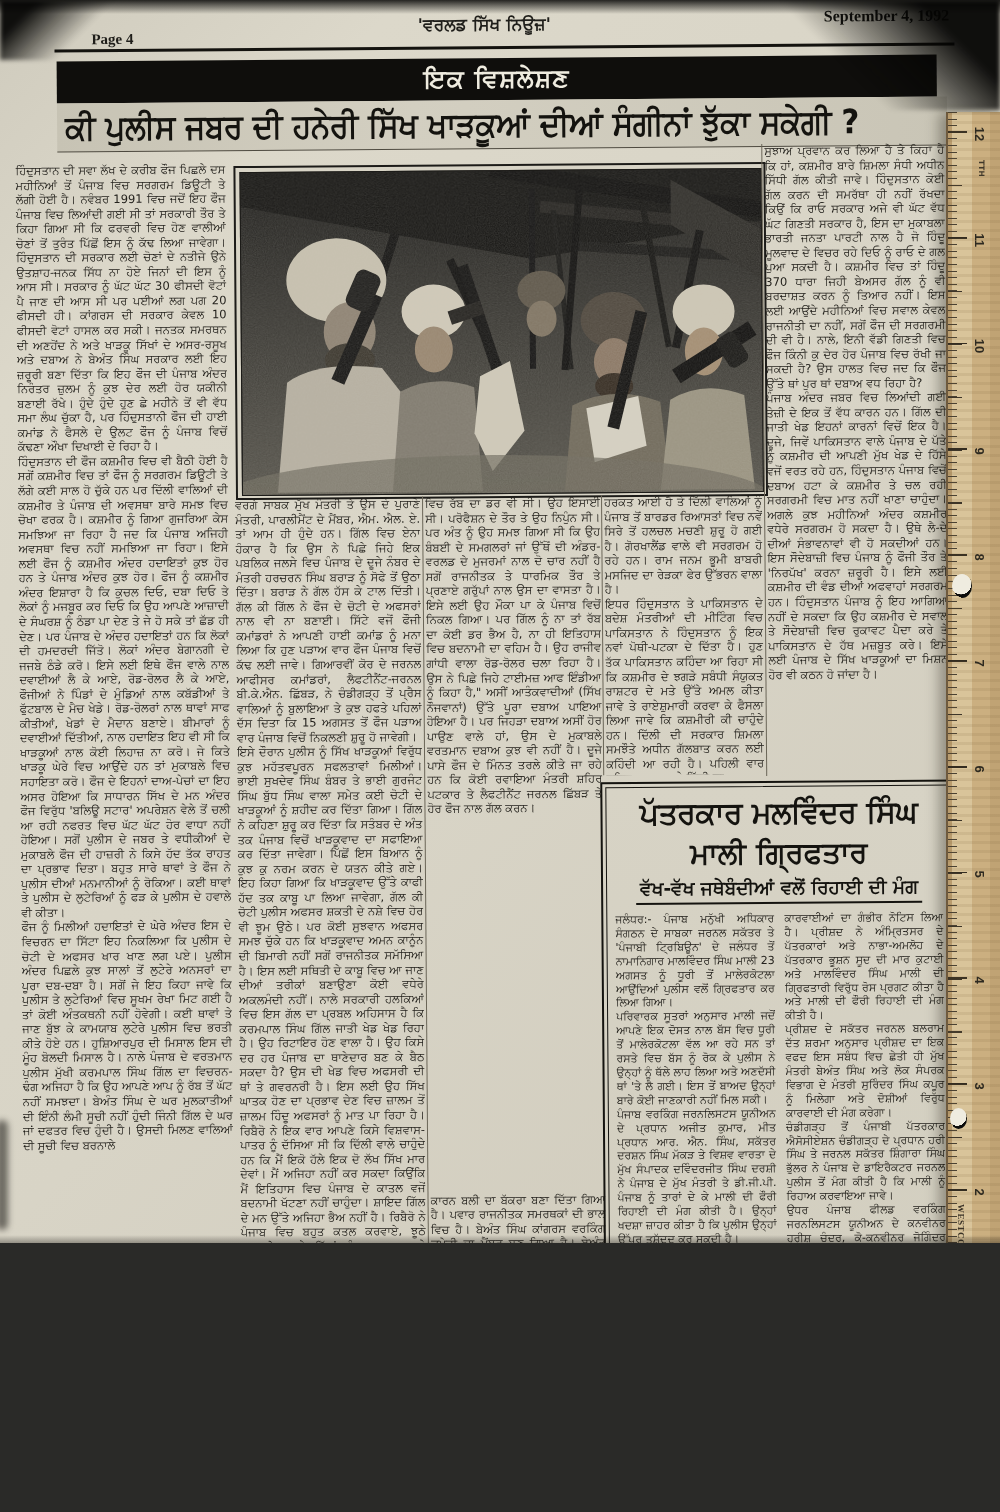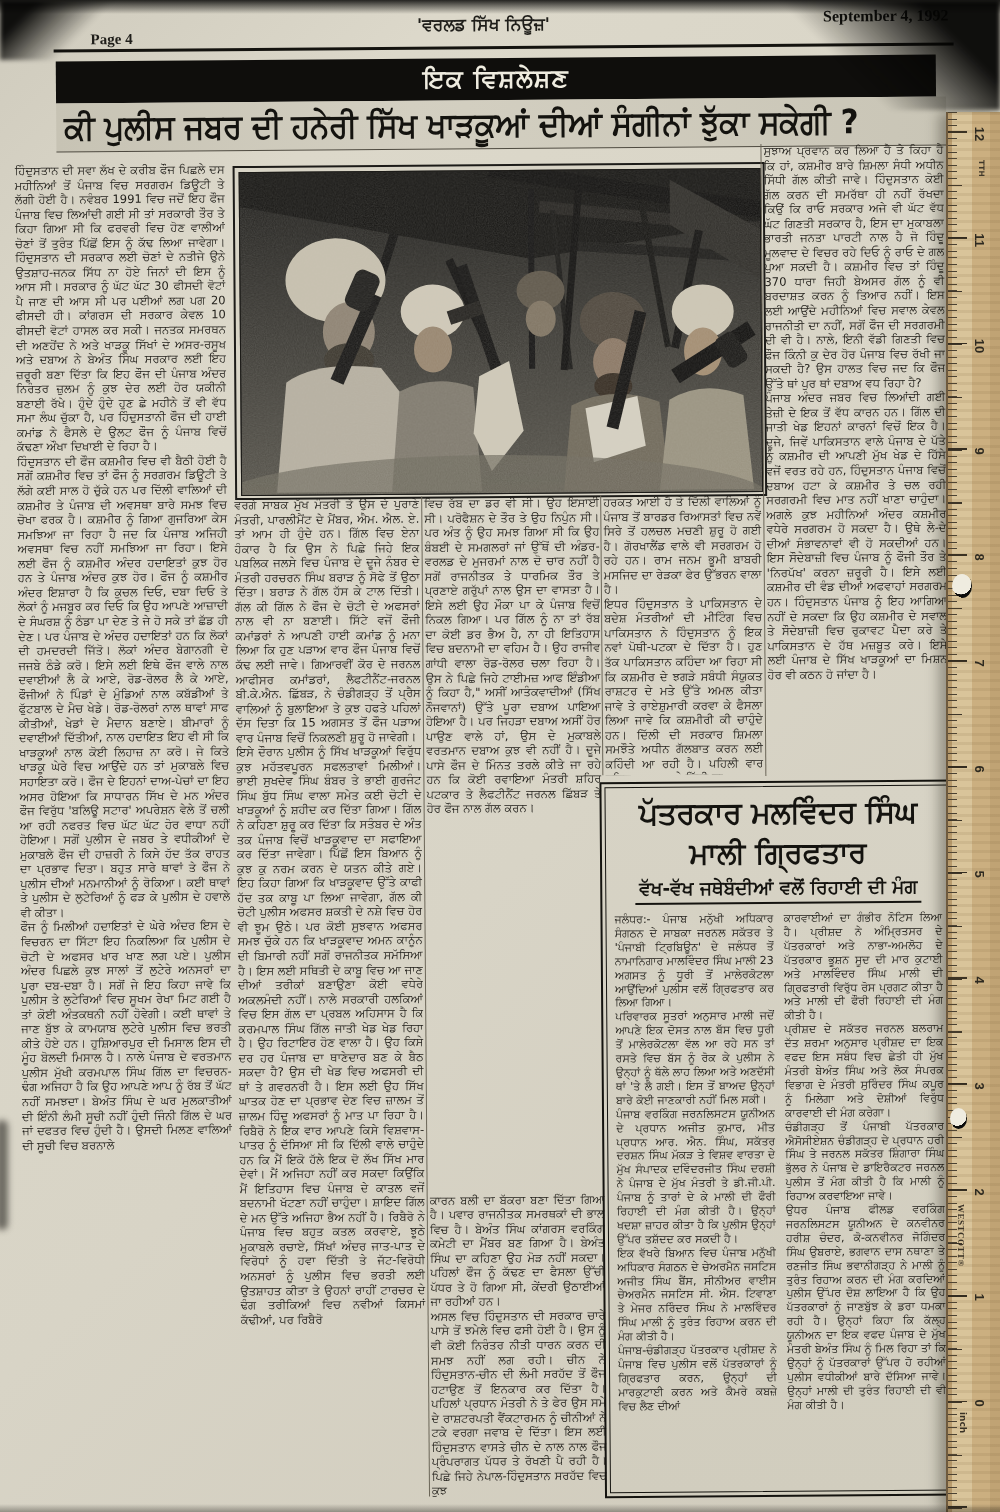--- a/index.html
+++ b/index.html
@@ -1,16 +1,16 @@
 <!DOCTYPE html>
 <html><head>
 <meta charset="utf-8">
 <style>
   html,body{margin:0;padding:0;background:#2a2a28;}
-  #page{position:relative;width:1000px;height:1512px;overflow:hidden;
+  #page{position:relative;width:1000px;height:1243px;overflow:hidden;
         background:linear-gradient(135deg,#cfcbbd 0%,#dcd8ca 18%,#d8d4c6 55%,#cfcabb 100%);
         font-family:"DejaVu Sans",sans-serif;color:#1f1e1a;}
   .tilt{position:absolute;left:-12px;top:-12px;right:-12px;bottom:-12px;
         transform:rotate(-0.45deg);transform-origin:50% 40%;}
   
   .pagenum{position:absolute;left:107px;top:40px;font-family:"Liberation Serif",serif;
            font-weight:bold;font-size:15px;}
   .masthead{position:absolute;left:380px;top:26px;width:240px;text-align:center;
             font-weight:bold;font-size:17px;}
   .issuedate{position:absolute;left:795px;top:22px;width:170px;text-align:right;

